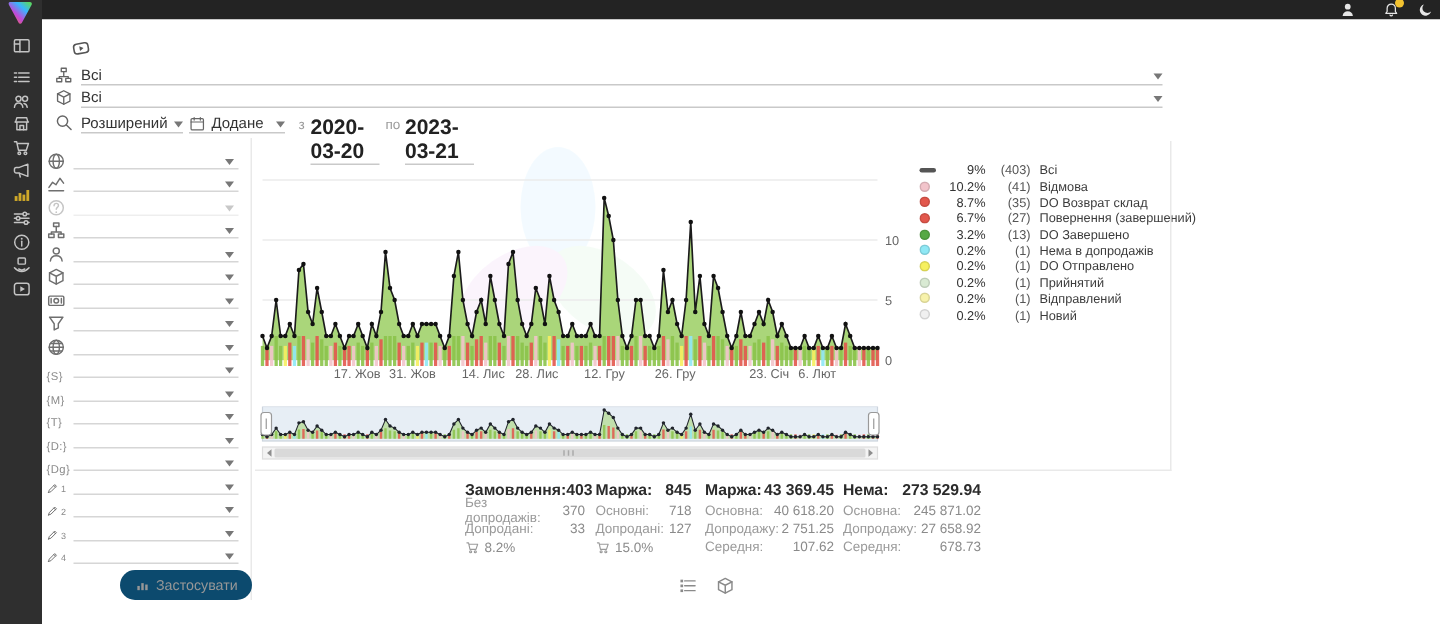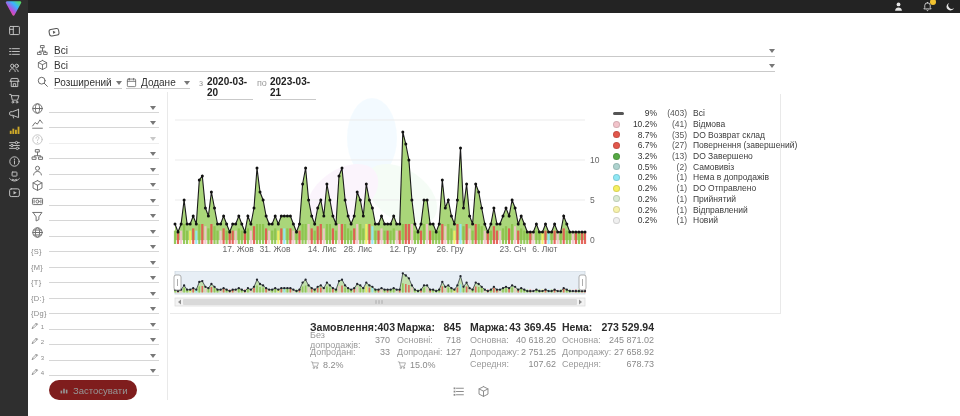--- a/index.html
+++ b/index.html
@@ -14,21 +14,21 @@
   .side-ic{position:absolute;left:8px;width:13px;height:13px;color:#c4c4c4;cursor:pointer;}
   .side-ic.active{color:#cfa929;}
   .icon svg,.side-ic svg,.tb-ic svg{display:block;width:100%;height:100%;}
   .tb-ic{position:absolute;width:11px;height:11px;top:1px;color:#e6e6e6;cursor:pointer;}
   .badge{position:absolute;top:-2px;right:-3px;width:6px;height:6px;border-radius:50%;}
   
   .hline{border-bottom:1px solid #c9c9c9;}
   .hval{font-size:10px;color:#333;}
   .chev{width:0;height:0;border-left:3.5px solid transparent;border-right:3.5px solid transparent;border-top:4px solid #777;}
   .glabel{font-size:9px;color:#9a9a9a;}
-  .dateval{font-size:10px;font-weight:bold;color:#222;}
+  .dateval{font-size:14px;font-weight:bold;color:#222;}
   .selrow{display:flex;align-items:flex-end;justify-content:space-between;cursor:pointer;}
   
   .fpanel{left:31px;top:97px;width:128px;}
   .frow{display:flex;align-items:flex-end;height:15.5px;cursor:pointer;}
   .frow .fic{width:13px;height:12px;color:#6f6f6f;margin-right:5px;flex:none;}
   .frow .fsel{flex:1;border-bottom:1px solid #d6d6d6;display:flex;justify-content:flex-end;align-items:flex-end;padding:0 3px 2px 0;height:12px;}
   .frow.disabled{opacity:.4;}
   .txtic{font-size:7.5px;color:#8a8a8a;letter-spacing:.3px;white-space:nowrap;}
   .psub{font-size:6px;color:#8a8a8a;margin-left:1px;}
   .divider{background:#e9e9e9;}
@@ -43,21 +43,21 @@
   .llab{margin-left:6px;color:#3c3c3c;white-space:nowrap;}
   
   .scol{position:absolute;top:0;}
   .srow{display:flex;justify-content:space-between;font-size:9px;color:#9a9a9a;height:12px;align-items:center;}
   .srow .sv{color:#8a8a8a;text-align:right;}
   .stitle{display:flex;justify-content:space-between;font-size:10.5px;font-weight:bold;color:#2b2b2b;height:15px;align-items:center;}
   .stitle .sv{color:#2b2b2b;}
   .cartrow{display:flex;align-items:flex-end;gap:3px;font-size:9px;color:#8a8a8a;height:12px;}
   .cartrow .icon{width:10px;height:10px;color:#9a9a9a;}
   
-  .applybtn{left:49px;top:380px;height:20px;padding:0 10px;border-radius:10px;background:#7f1d1d;
+  .applybtn{left:80px;top:380px;height:20px;padding:0 10px;border-radius:10px;background:#0c4a6e;
     display:flex;align-items:center;gap:4px;font-size:9.5px;color:#979797;border:none;cursor:pointer;}
   .applybtn .icon{width:10px;height:10px;color:#979797;}
   .footic{position:absolute;top:384px;width:13px;height:13px;color:#8a8a8a;cursor:pointer;}
   .axis-note{font-size:8.5px;fill:#666;}
 </style>
 </head>
 <body>
 
 <div class="app">
 
@@ -753,28 +753,20 @@
       <div class="lrow">
         <span class="lmark">
           <span class="ldot" style="background: rgb(86, 169, 68);"></span>
         </span>
         <span class="lpct">3.2%</span>
         <span class="lcnt">(13)</span>
         <span class="llab">DO Завершено</span>
       </div>
       <div class="lrow">
         <span class="lmark">
-          <span class="ldot" style="background: rgb(174, 211, 207);"></span>
-        </span>
-        <span class="lpct">0.5%</span>
-        <span class="lcnt">(2)</span>
-        <span class="llab">Самовивіз</span>
-      </div>
-      <div class="lrow">
-        <span class="lmark">
           <span class="ldot" style="background: rgb(143, 232, 245);"></span>
         </span>
         <span class="lpct">0.2%</span>
         <span class="lcnt">(1)</span>
         <span class="llab">Нема в допродажів</span>
       </div>
       <div class="lrow">
         <span class="lmark">
           <span class="ldot" style="background: rgb(246, 240, 95);"></span>
         </span>

